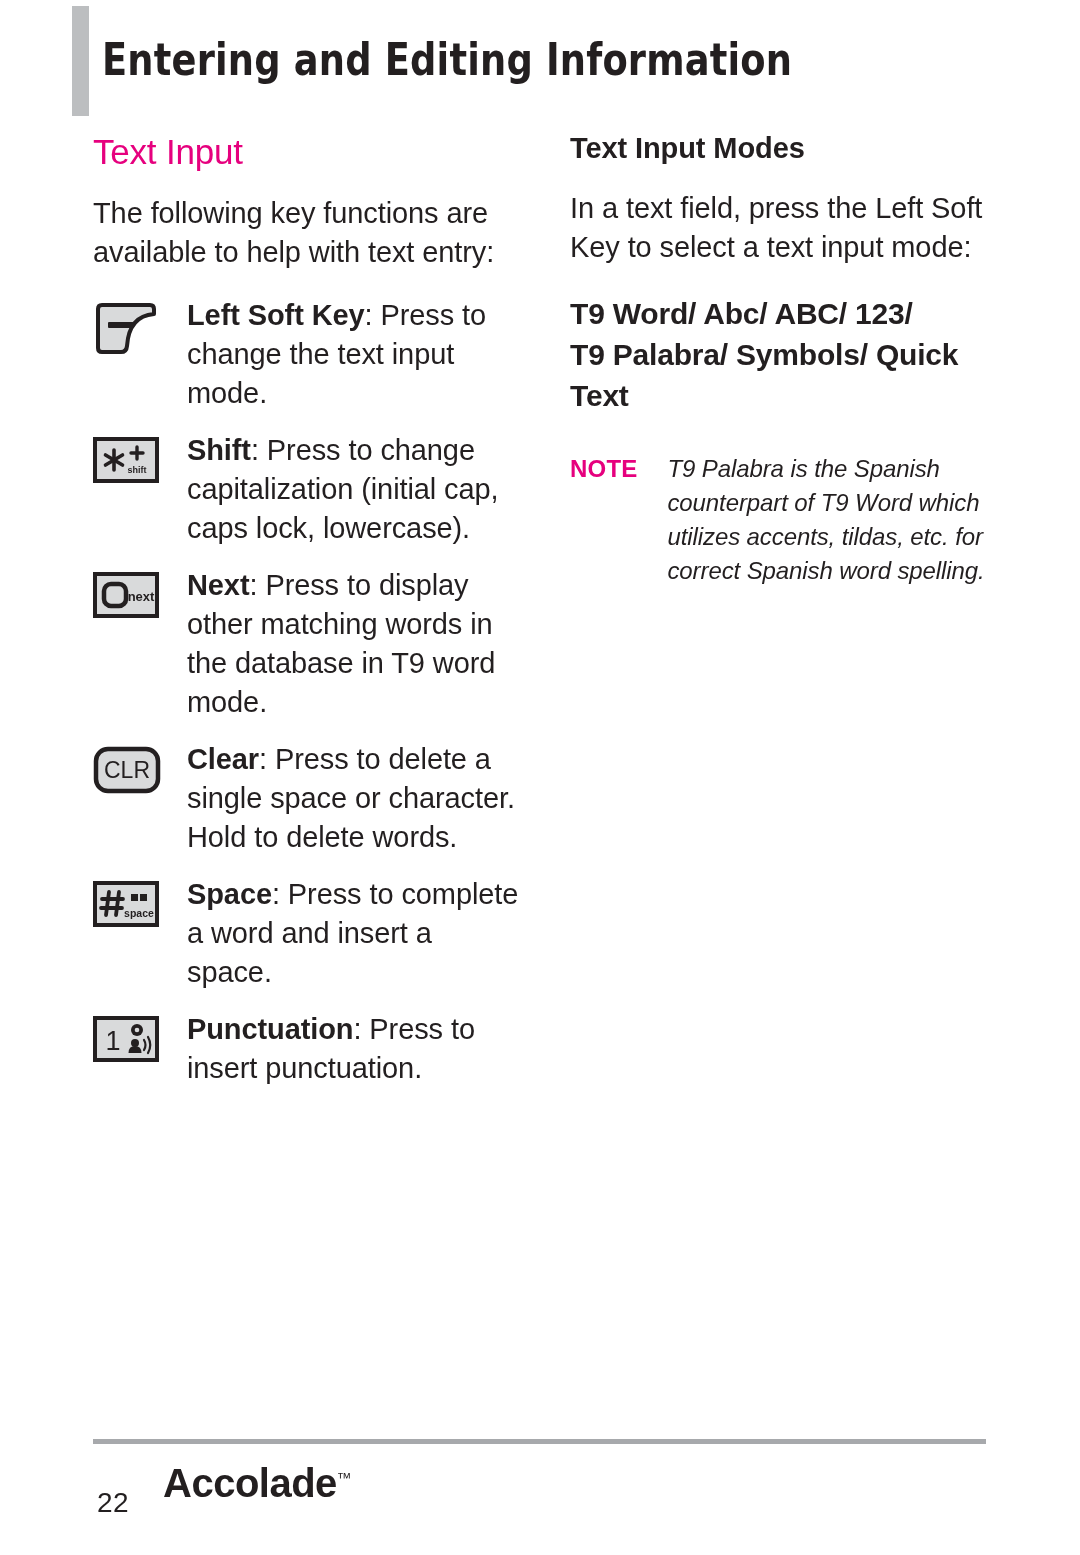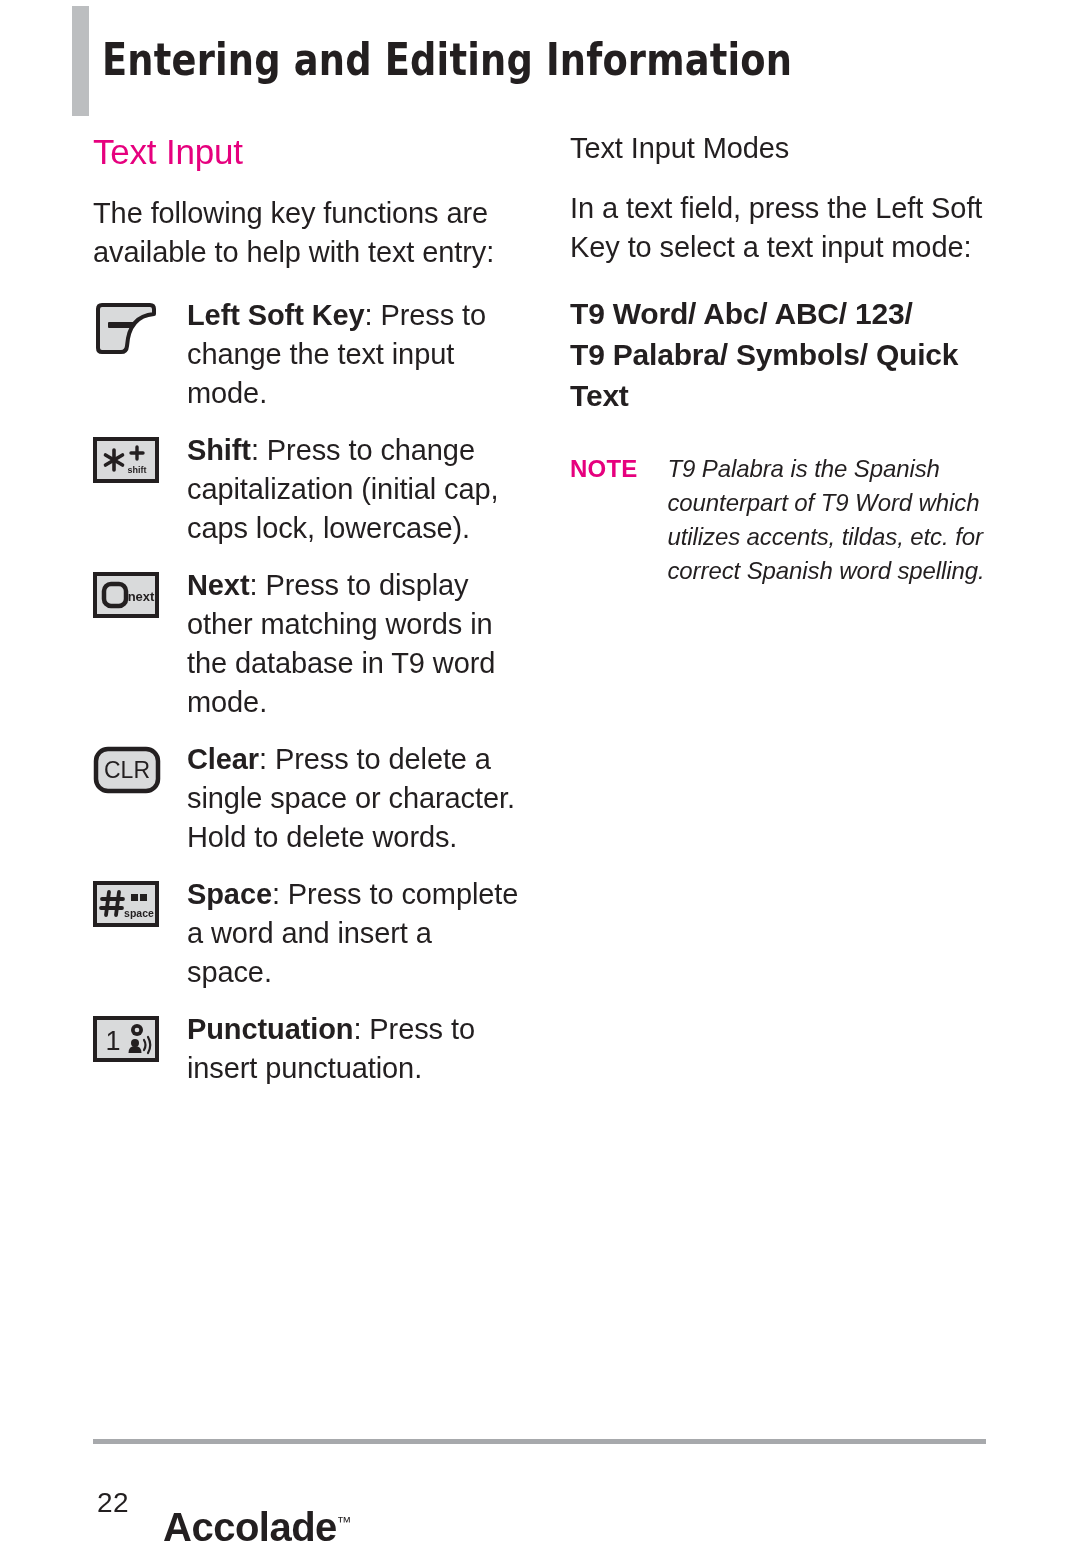--- a/index.html
+++ b/index.html
@@ -59,21 +59,21 @@
   .section-heading-pink {
     font-size: 35px;
     color: #e6007e;
     font-weight: normal;
     letter-spacing: -0.2px;
     margin-bottom: 22px;
   }
   .section-heading-dark {
     font-size: 29px;
     color: #231f20;
-    font-weight: normal;
+    font-weight: bold;
     letter-spacing: -0.1px;
     margin-bottom: 24px;
   }
 
   .intro-text {
     font-size: 29px;
     line-height: 39px;
     color: #231f20;
     letter-spacing: -0.1px;
   }
@@ -170,21 +170,20 @@
     color: #231f20;
     letter-spacing: 0.5px;
   }
   .footer-brand {
     position: absolute;
     left: 163px; top: 36px;
     font-size: 40px;
     font-weight: bold;
     color: #231f20;
     letter-spacing: -0.5px;
-    margin-top: 44px;
   }
   .footer-brand .tm {
     font-size: 15px;
     vertical-align: super;
     font-weight: normal;
     letter-spacing: 0;
   }
 </style>
 </head>
 <body>

